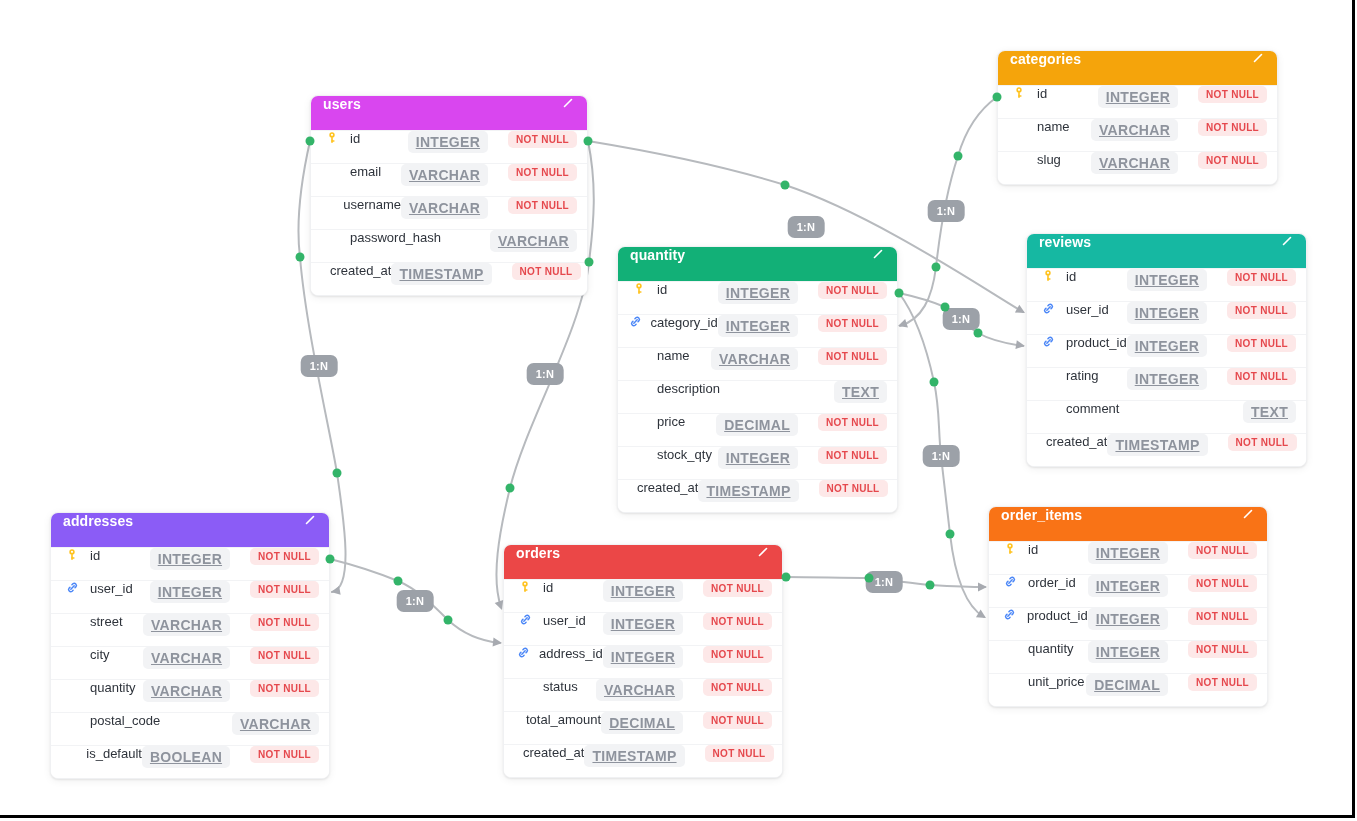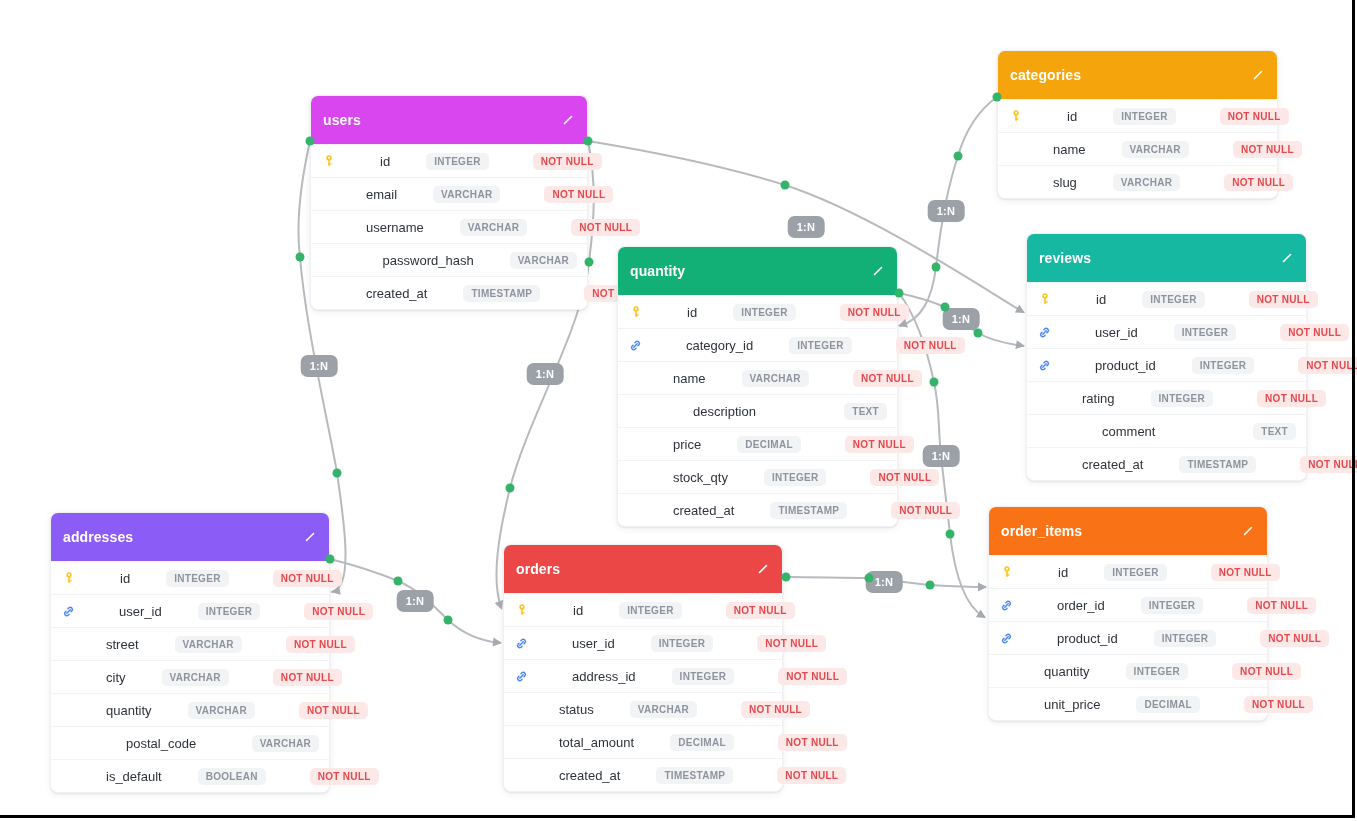--- a/index.html
+++ b/index.html
@@ -22,43 +22,42 @@
   svg.overlay circle { fill: #33b469; }
   svg.overlay polygon { fill: #a7aab0; }
 
   .table-card {
     position: absolute; z-index: 2;
     background: #fff; border-radius: 8px;
     border: 1px solid #f0f1f3;
     box-shadow: 0 1px 2px rgba(0,0,0,.08), 0 2px 8px rgba(0,0,0,.06);
   }
   .thead {
-    height: 48px; border-radius: 7px 7px 0 0;
-    display: flex; align-items: center; justify-content: space-between;
+    height: 34px; border-radius: 7px 7px 0 0;
+    display: flex; align-items: flex-start; justify-content: space-between;
     padding: 0 12px; color: #fff;
   }
   .tname { font-size: 14px; font-weight: 700; letter-spacing: .1px; }
   .pencil { cursor: pointer; }
   .row {
-    height: 33px; display: flex; align-items: center;
+    height: 33px; display: flex; align-items: flex-start;
     padding: 0 10px 0 11px; border-top: 1px solid #f2f3f5;
     background: #fff;
-    gap: 36px;
   }
   .row:first-of-type { border-top: none; }
   .table-card .row:last-child { border-radius: 0 0 7px 7px; }
   .ic { width: 20px; margin-right: 8px; display: inline-flex; align-items: center; justify-content: center; }
   .fn { font-size: 13px; color: #2e333b; }
   .tb {
     margin-left: auto; background: #f2f3f5; color: #8e939d;
-    font-size: 10px; font-weight: 600; letter-spacing: .3px;
-    padding: 3px 8px; border-radius: 5px; white-space: nowrap;
+    font-size: 14px; font-weight: 600; letter-spacing: .3px;
+    padding: 3px 8px; border-radius: 5px; white-space: nowrap; text-decoration: underline;
   }
   .nn {
-    margin-left: 8px; background: #fde8e8; color: #e5484d;
+    margin-left: 20px; background: #fde8e8; color: #e5484d;
     font-size: 10px; font-weight: 700; letter-spacing: .3px;
     padding: 3px 8px; border-radius: 5px; white-space: nowrap;
   }
   .nn:empty { display: none; }
 
   .rel {
     position: absolute; z-index: 3; transform: translate(-50%,-50%);
     background: #9ca1a8; color: #fff; font-size: 11px; font-weight: 700;
     padding: 5px 9px; border-radius: 7px; letter-spacing: .3px;
   }

